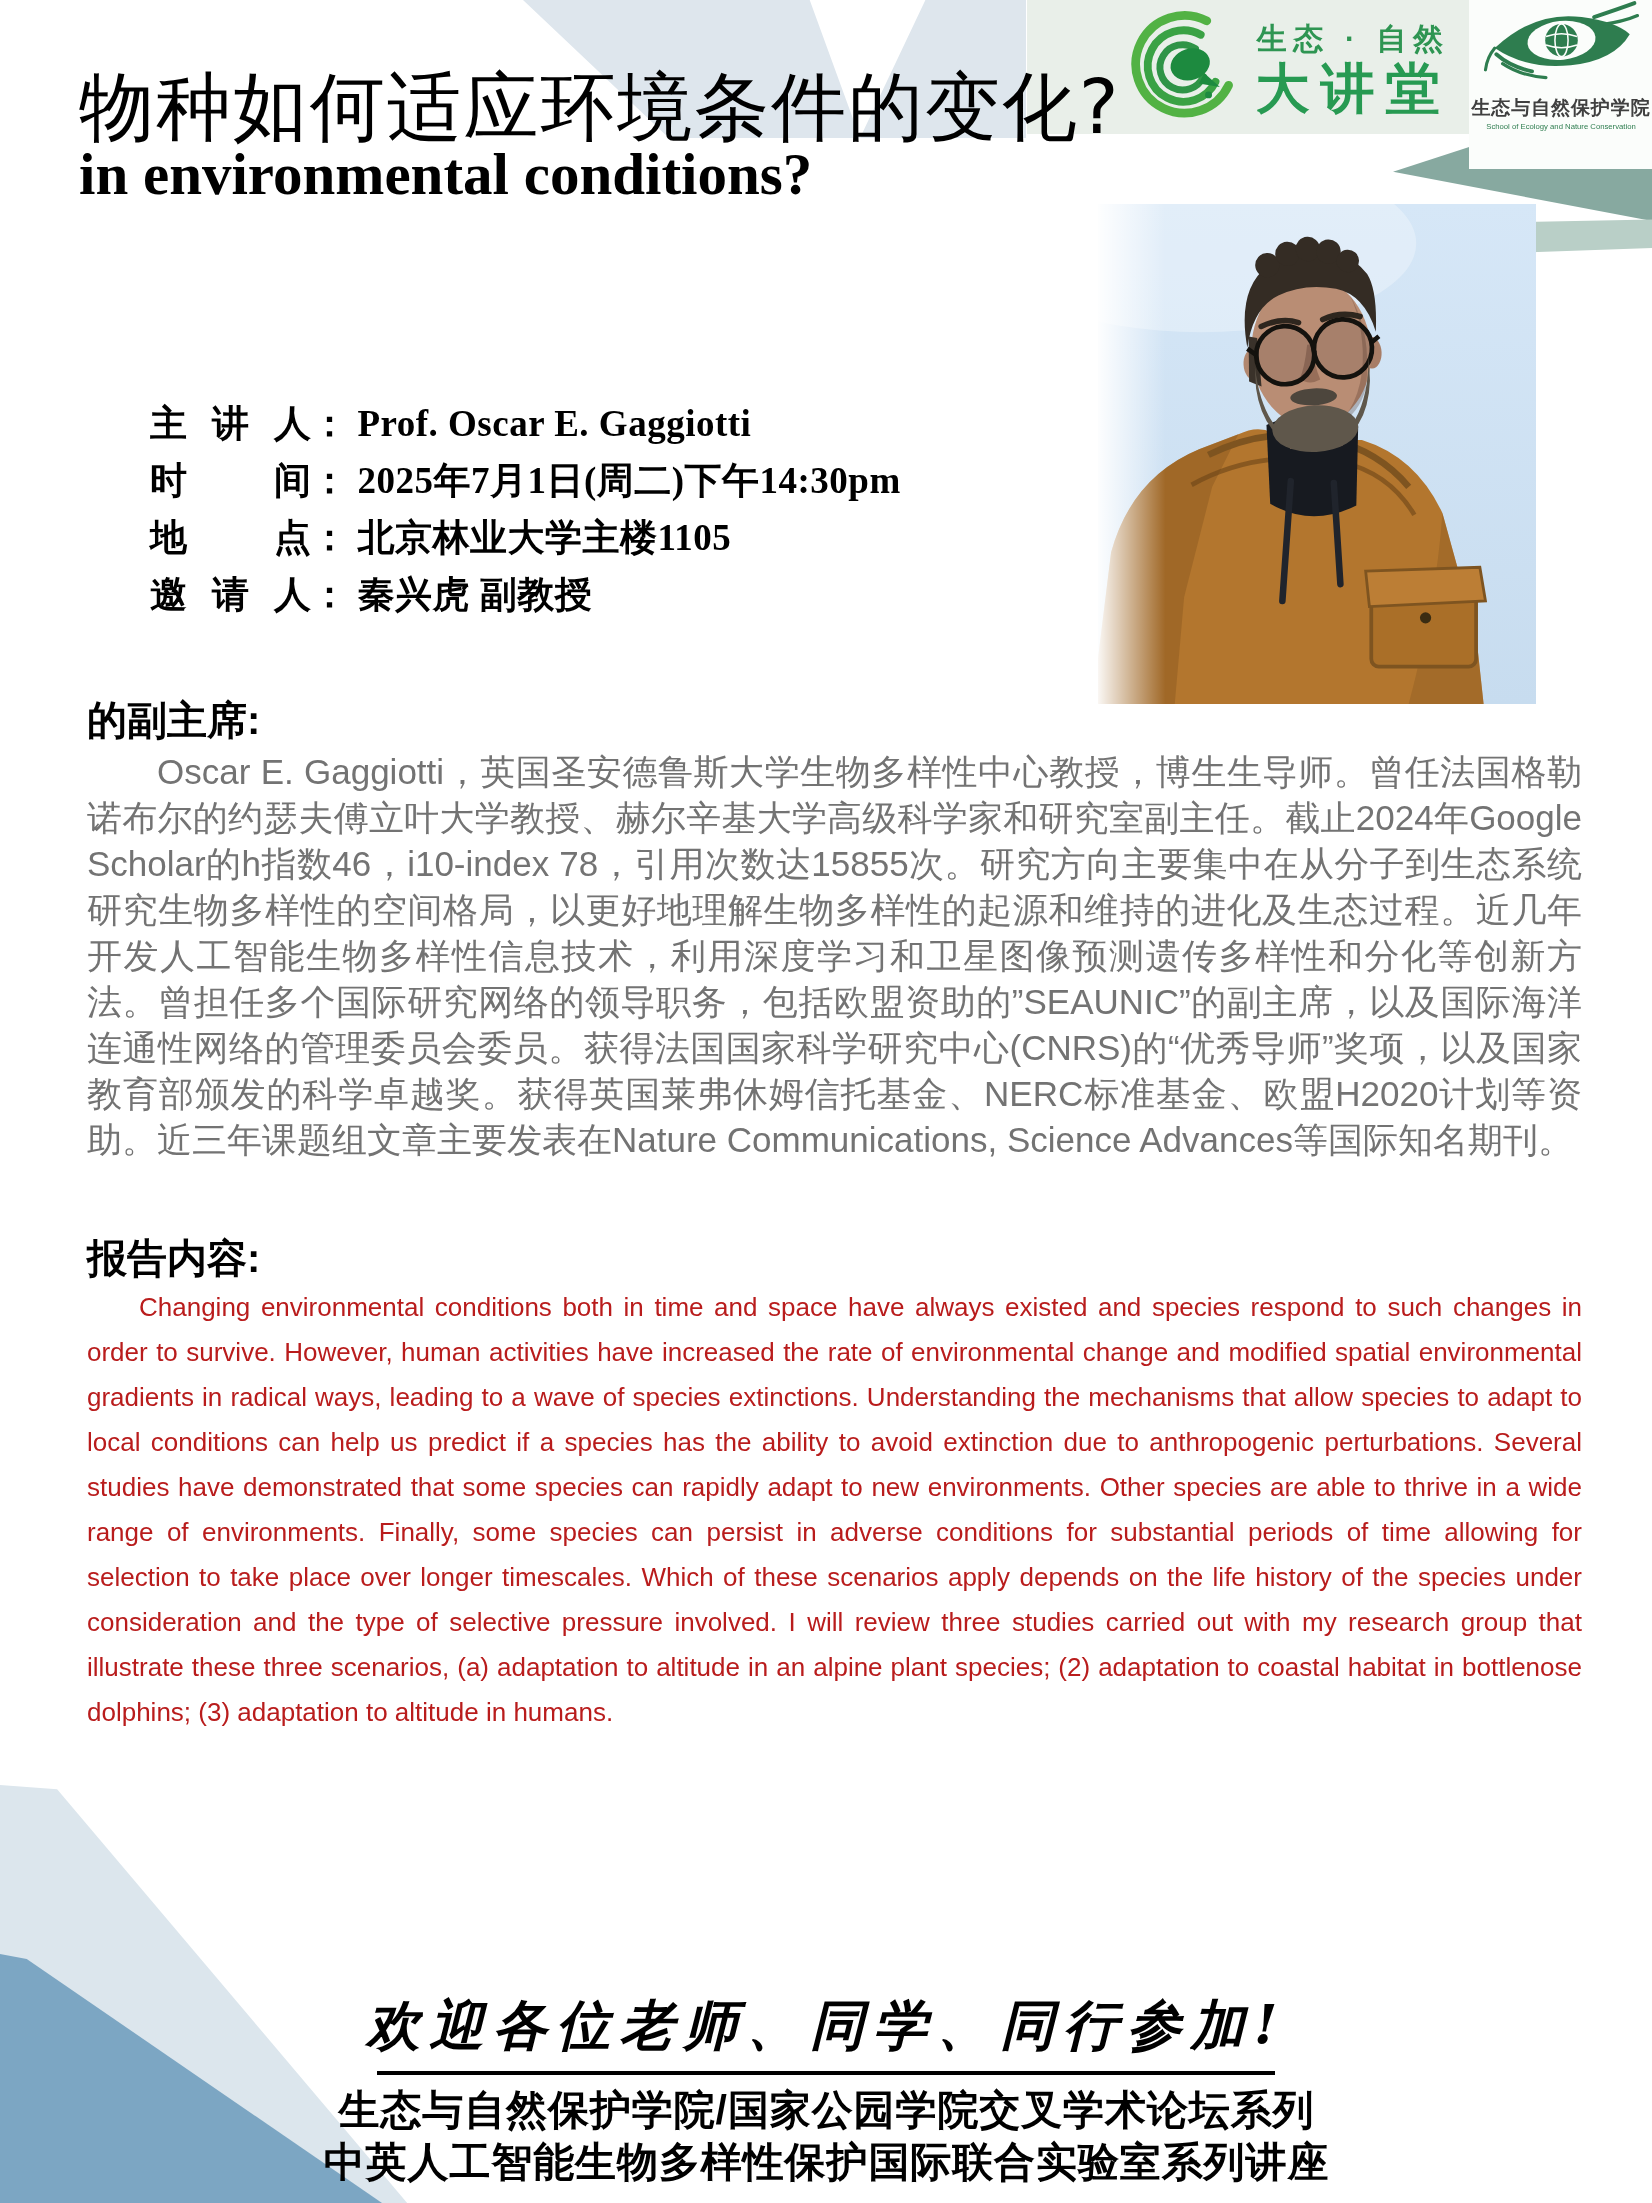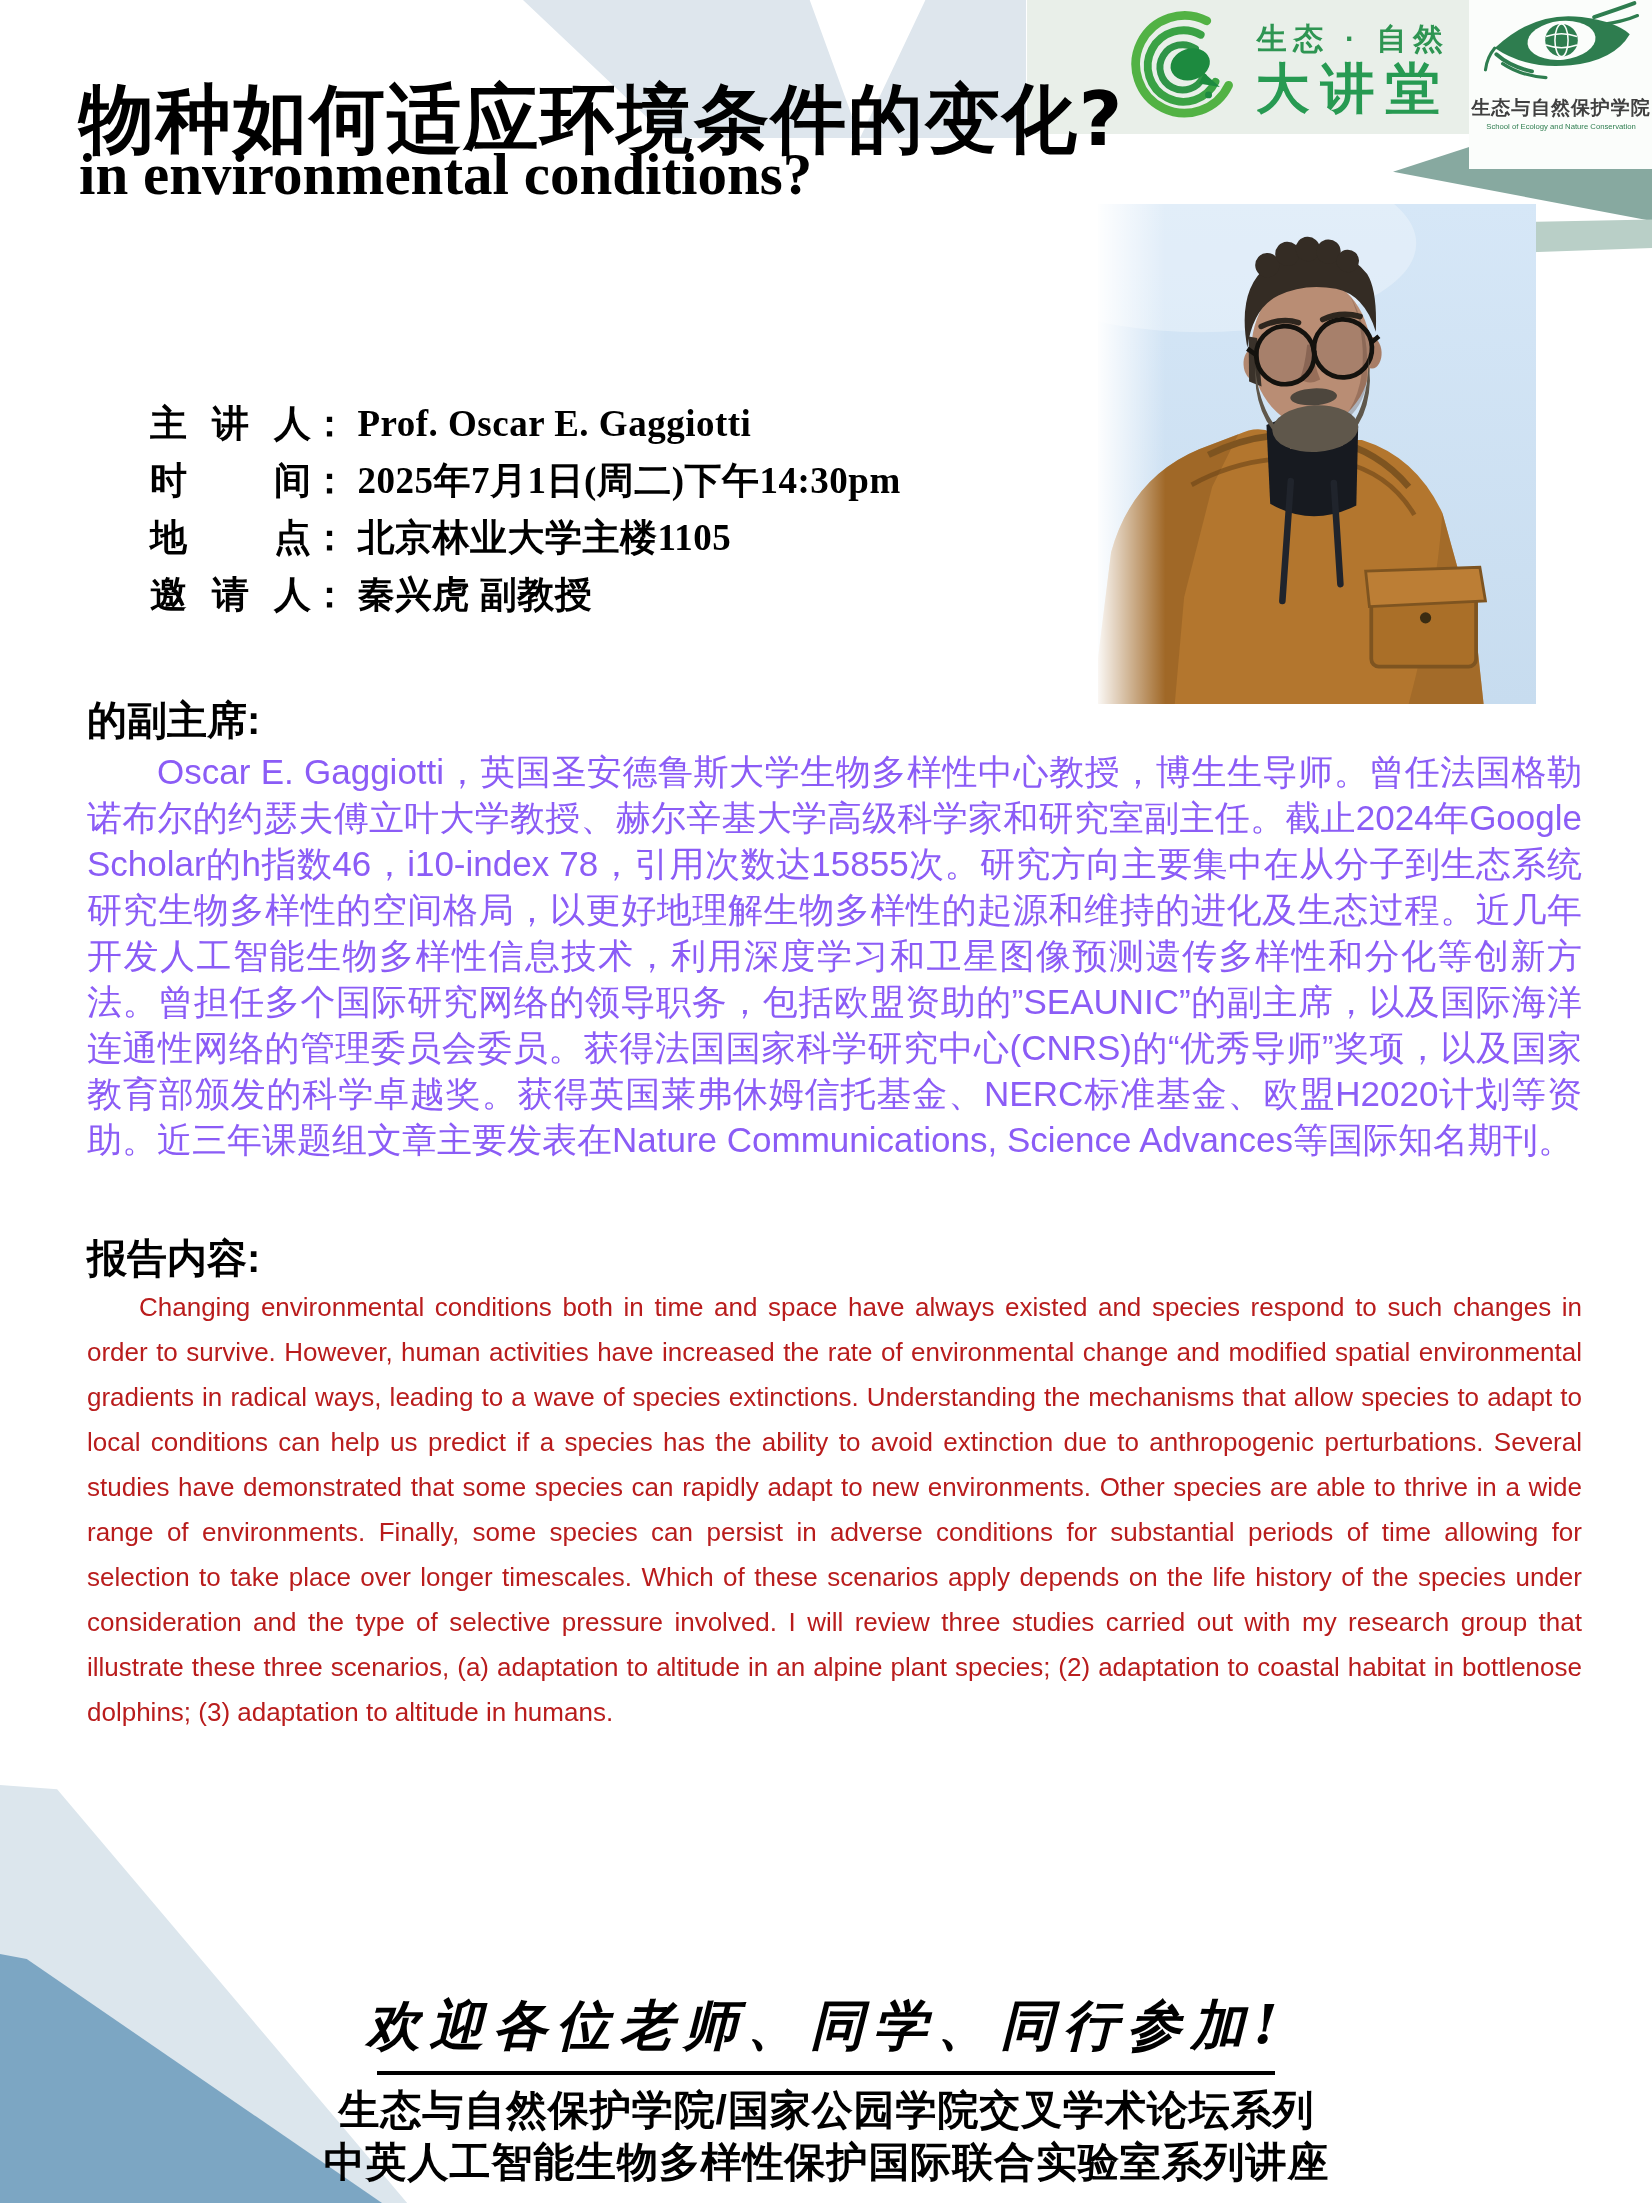--- a/index.html
+++ b/index.html
@@ -41,39 +41,39 @@
     align-items:center;z-index:3;text-align:center;}
   #logo-lecture svg{display:block;}
   .logo-lecture-text{margin-left:9.4px;}
   .logo-lecture-line1{font-size:30px;font-weight:bold;color:#2e9552;letter-spacing:6.6px;}
   .logo-lecture-line2{font-size:54px;font-weight:900;color:#279a52;letter-spacing:11.2px;line-height:56px;}
   #logo-school{position:absolute;left:1469px;top:0;width:184px;height:169px;
     background:#fbfdfb;text-align:center;z-index:3;}
   .logo-school-zh{font-size:19px;font-weight:bold;color:#404040;letter-spacing:0.9px;margin-top:1.9px;}
   .logo-school-en{font-size:8.4px;color:#2e7d4f;transform:scale(.92);white-space:nowrap;}
   
-  #title-zh{position:absolute;left:79px;top:70px;font-size:75px;font-weight:700;
+  #title-zh{position:absolute;left:79px;top:58px;font-size:75px;font-weight:400;
     letter-spacing:1.9px;font-family:"DejaVu Sans",sans-serif;z-index:3;white-space:nowrap;}
   #title-en{position:absolute;left:79px;top:141px;font-size:59px;font-weight:bold;
     font-family:"Liberation Serif",serif;line-height:67px;z-index:3;}
   
   #info{position:absolute;left:150px;top:399px;z-index:3;font-size:37px;font-weight:bold;}
   .info-row{display:flex;align-items:baseline;height:57px;}
   .info-label{display:inline-block;width:161px;text-align:justify;text-align-last:justify;
     font-family:"Liberation Sans",sans-serif;}
   .info-colon{margin-right:9.4px;}
   .info-value{font-family:"Liberation Serif","Liberation Sans",serif;letter-spacing:0.5px;}
   
   #speaker-photo{position:absolute;left:1098px;top:204px;width:438px;height:500px;z-index:2;}
   #speaker-photo svg{display:block;width:100%;height:100%;}
   
   .sec-heading{position:absolute;left:87px;font-size:40px;font-weight:800;z-index:3;}
   #bio-heading{top:693px;}
   #bio-text{position:absolute;left:87px;top:749px;width:1495px;font-size:35px;
-    line-height:46px;text-align:justify;text-indent:2em;z-index:3;color:#8b5cf6;}
+    line-height:46px;text-align:justify;text-indent:2em;z-index:3;color:#737373;}
   #report-heading{top:1231px;}
   #report-text{position:absolute;left:87px;top:1285px;width:1495px;font-size:26px;
     line-height:45px;text-align:justify;text-indent:2em;z-index:3;color:#b91c1c;}
   
   #footer-welcome{position:absolute;left:0;right:0;top:1990px;text-align:center;
     font-family:"DejaVu Serif",serif;font-style:italic;font-weight:bold;
     font-size:54px;letter-spacing:9.4px;z-index:3;}
   #footer-divider{position:absolute;left:377px;top:2071px;width:898px;height:3.7px;
     background:#000;z-index:3;}
   #footer-series{position:absolute;left:0;right:0;top:2084px;text-align:center;

